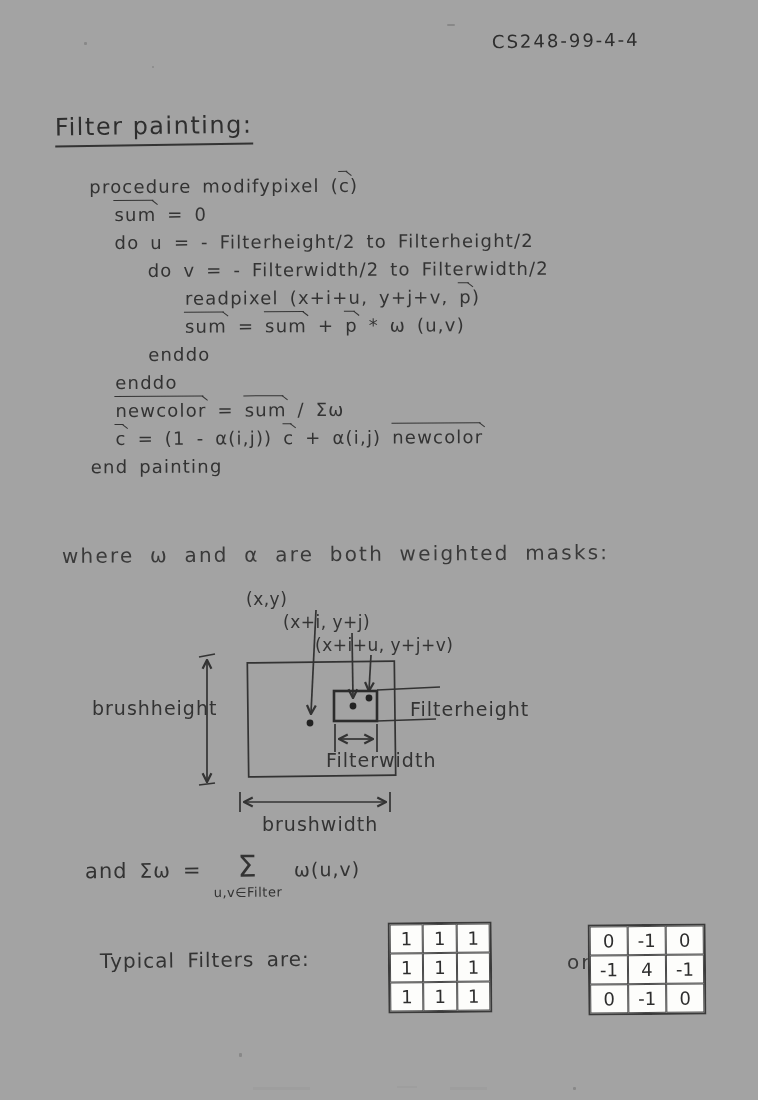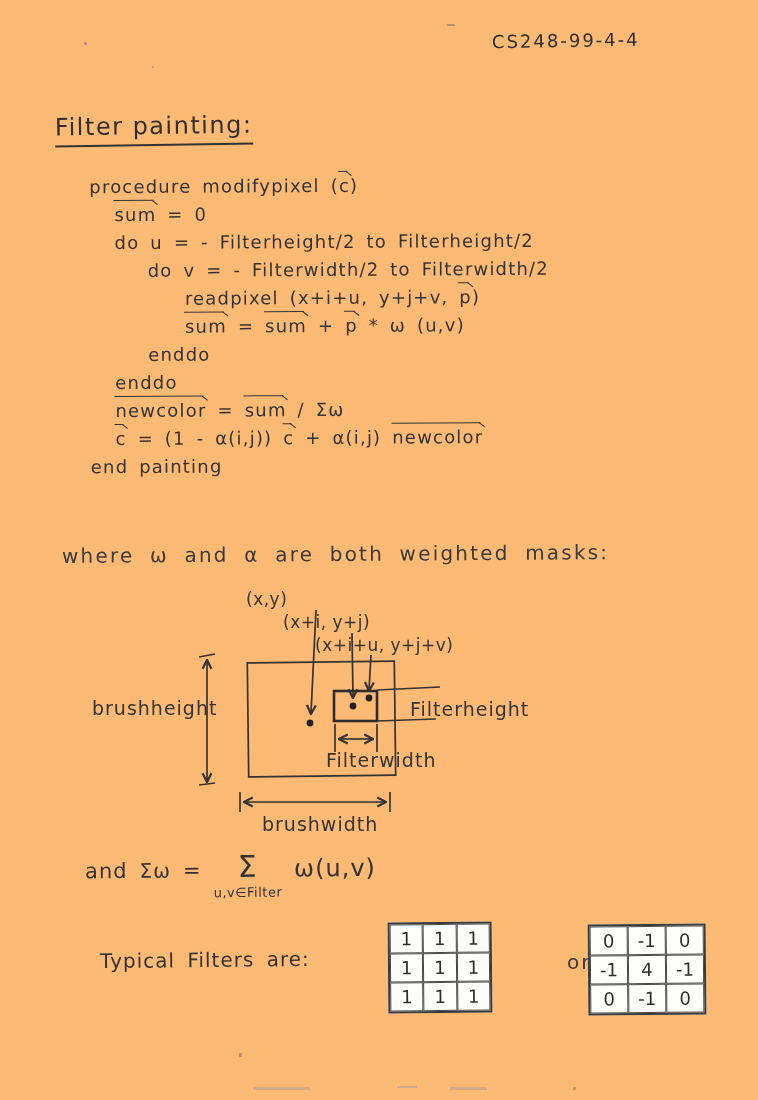--- a/index.html
+++ b/index.html
@@ -1,18 +1,18 @@
 <!DOCTYPE html>
 <html><head>
 <meta charset="utf-8">
 <style>
   html,body{margin:0;padding:0;background:#e8e8e8;}
   .page{
     position:relative;width:758px;height:1100px;margin:0 auto;
-    background:#fdba74;overflow:hidden;
+    background:#a3a3a3;overflow:hidden;
     font-family:"DejaVu Sans",sans-serif;color:#333;
   }
   
   .header-code{
     position:absolute;left:492px;top:30px;
     font-size:18px;letter-spacing:2px;transform:rotate(-1deg);
     color:#2e2e2e;
   }
   
   .title{
@@ -53,21 +53,21 @@
   
   .sum-formula{
     position:absolute;left:85px;top:852px;
     display:flex;align-items:baseline;gap:12px;
     font-size:21px;letter-spacing:1px;transform:rotate(-0.5deg);
   }
   .sf-lhs{font-size:20px;}
   .sigma-stack{display:inline-flex;flex-direction:column;align-items:center;}
   .big-sigma{font-size:30px;line-height:30px;}
   .sigma-sub{font-size:13px;margin-top:3px;letter-spacing:0.5px;text-align:right;}
-  .sf-rhs{font-size:24px;text-align:center;}
+  .sf-rhs{font-size:19px;text-align:center;}
   
   .filters-caption{
     position:absolute;left:100px;top:948px;
     font-size:20px;letter-spacing:1px;word-spacing:5px;
     transform:rotate(-0.6deg);white-space:nowrap;
   }
   .filter-grid{
     position:absolute;display:grid;grid-template-columns:repeat(3,1fr);
     border:2px solid #3a3a3a;background:#fdfdfb;transform:rotate(-0.5deg);
   }

